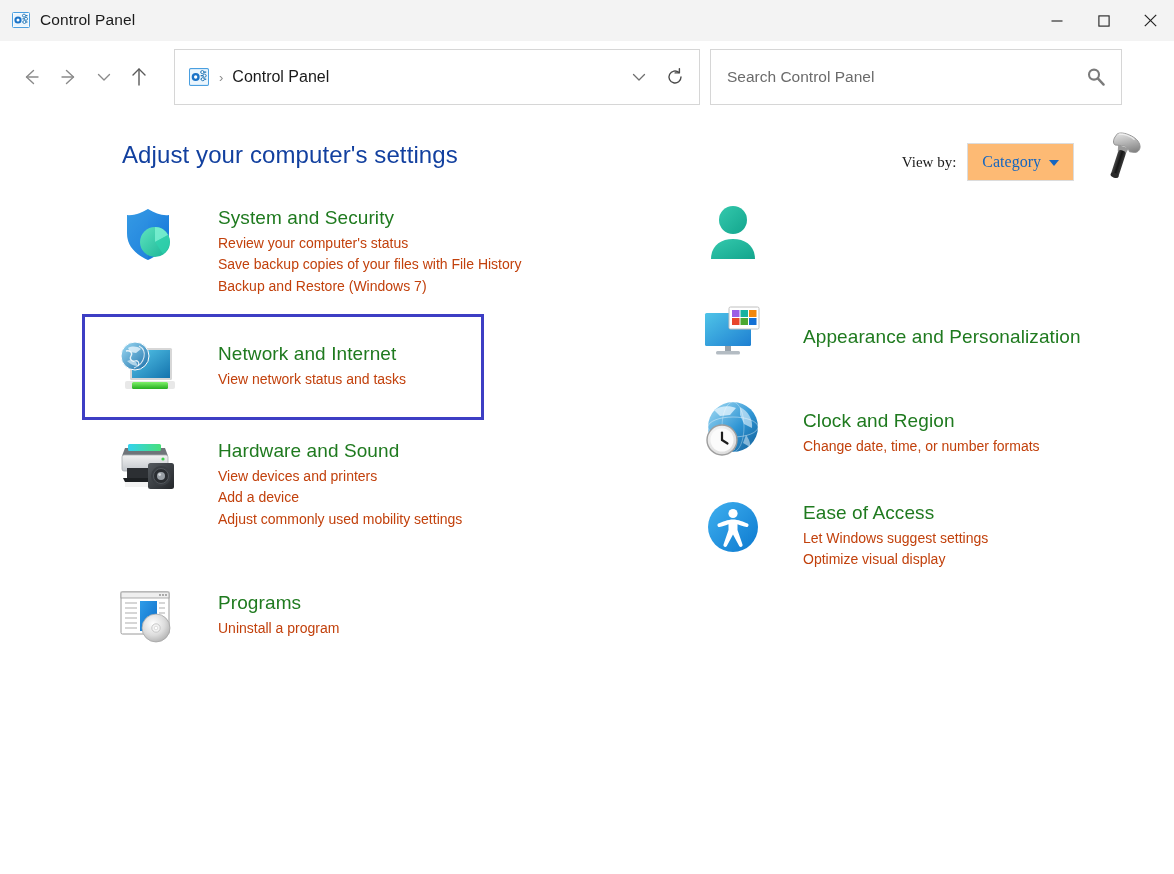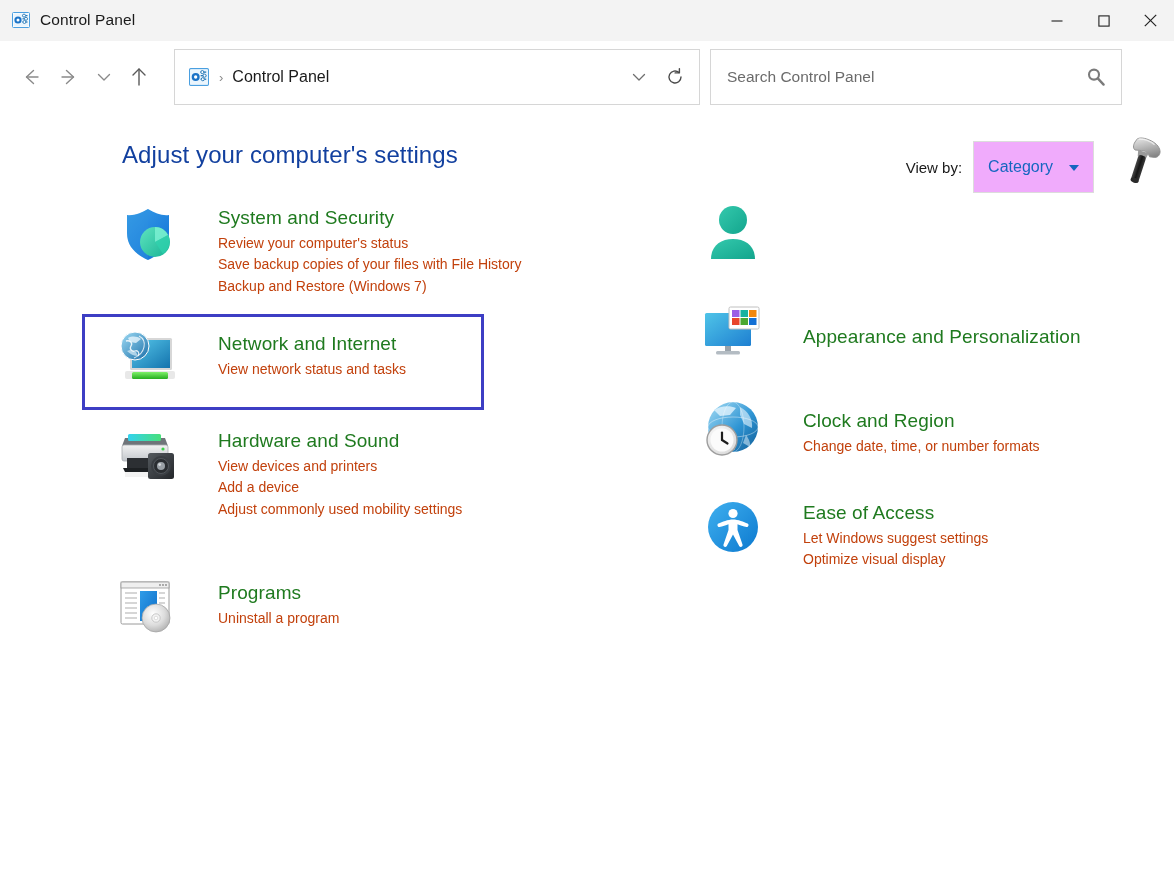--- a/index.html
+++ b/index.html
@@ -127,38 +127,39 @@
   }
   .page-title {
     margin-left: 107px;
     font-size: 24px;
     color: #12409f;
     font-weight: normal;
     letter-spacing: 0.1px;
   }
   .viewby-wrap {
     position: absolute;
-    right: 4px;
+    right: 24px;
     top: 28px;
     display: flex;
     align-items: center;
+    font-family: Liberation Serif, serif;
   }
   .viewby-label {
     font-size: 15px;
     color: #1a1a1a;
     margin-right: 11px;
   }
   .viewby-btn {
     border: 1px solid #dcdcdc;
-    background: #f0abfc;
-    height: 52px;
+    background: #fdba74;
+    height: 38px;
     padding: 0 14px;
     display: flex;
     align-items: center;
-    gap: 16px;
+    gap: 8px;
     cursor: default;
   }
   .viewby-text {
     font-size: 16px;
     color: #1566c0;
   }
   .viewby-caret {
     width: 0; height: 0;
     border-left: 5px solid transparent;
     border-right: 5px solid transparent;
@@ -185,21 +186,21 @@
     display: flex;
     align-items: flex-start;
     padding: 4px 6px 10px 6px;
     border: 3px solid transparent;
     position: relative;
   }
   .cat.highlighted {
     border-color: #3d3ec4;
     margin-left: -25px;
     padding-left: 31px;
-    padding-top: 12px;
+    padding-top: 22px;
     padding-bottom: 14px;
     width: 402px;
   }
   .cat-icon {
     flex: 0 0 auto;
     width: 64px; height: 64px;
     display: flex;
     align-items: flex-start;
     justify-content: center;
   }

